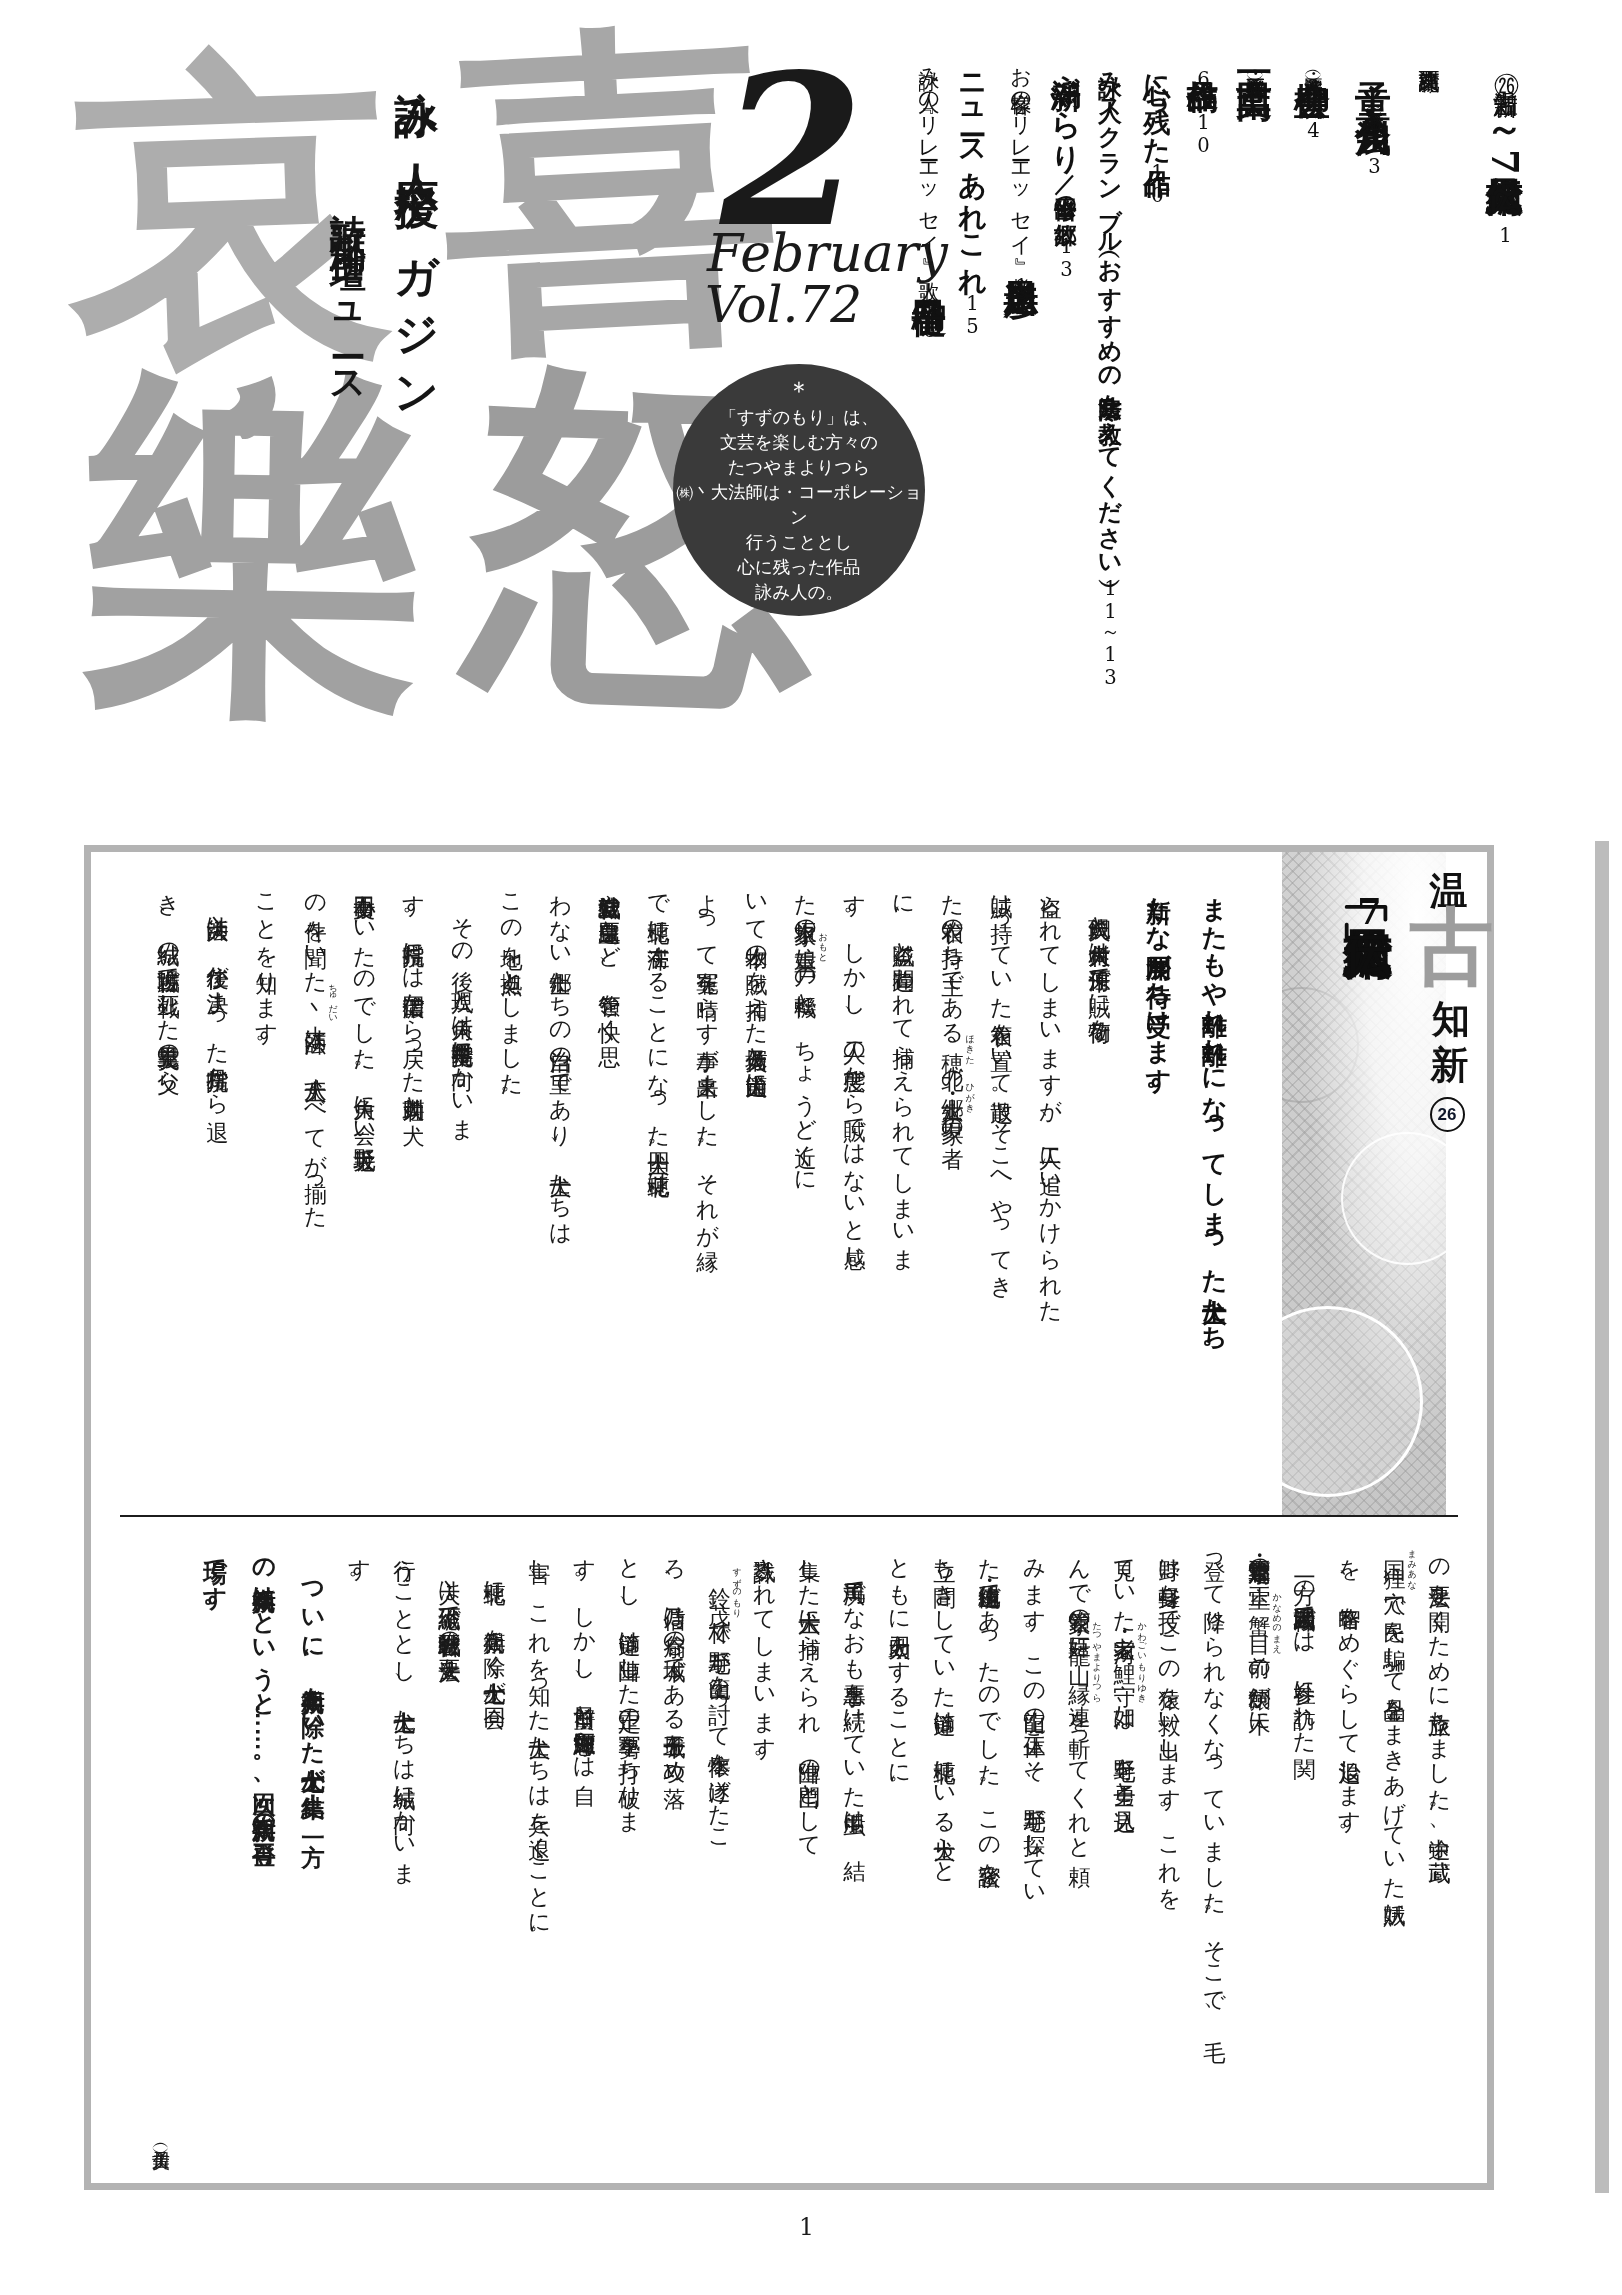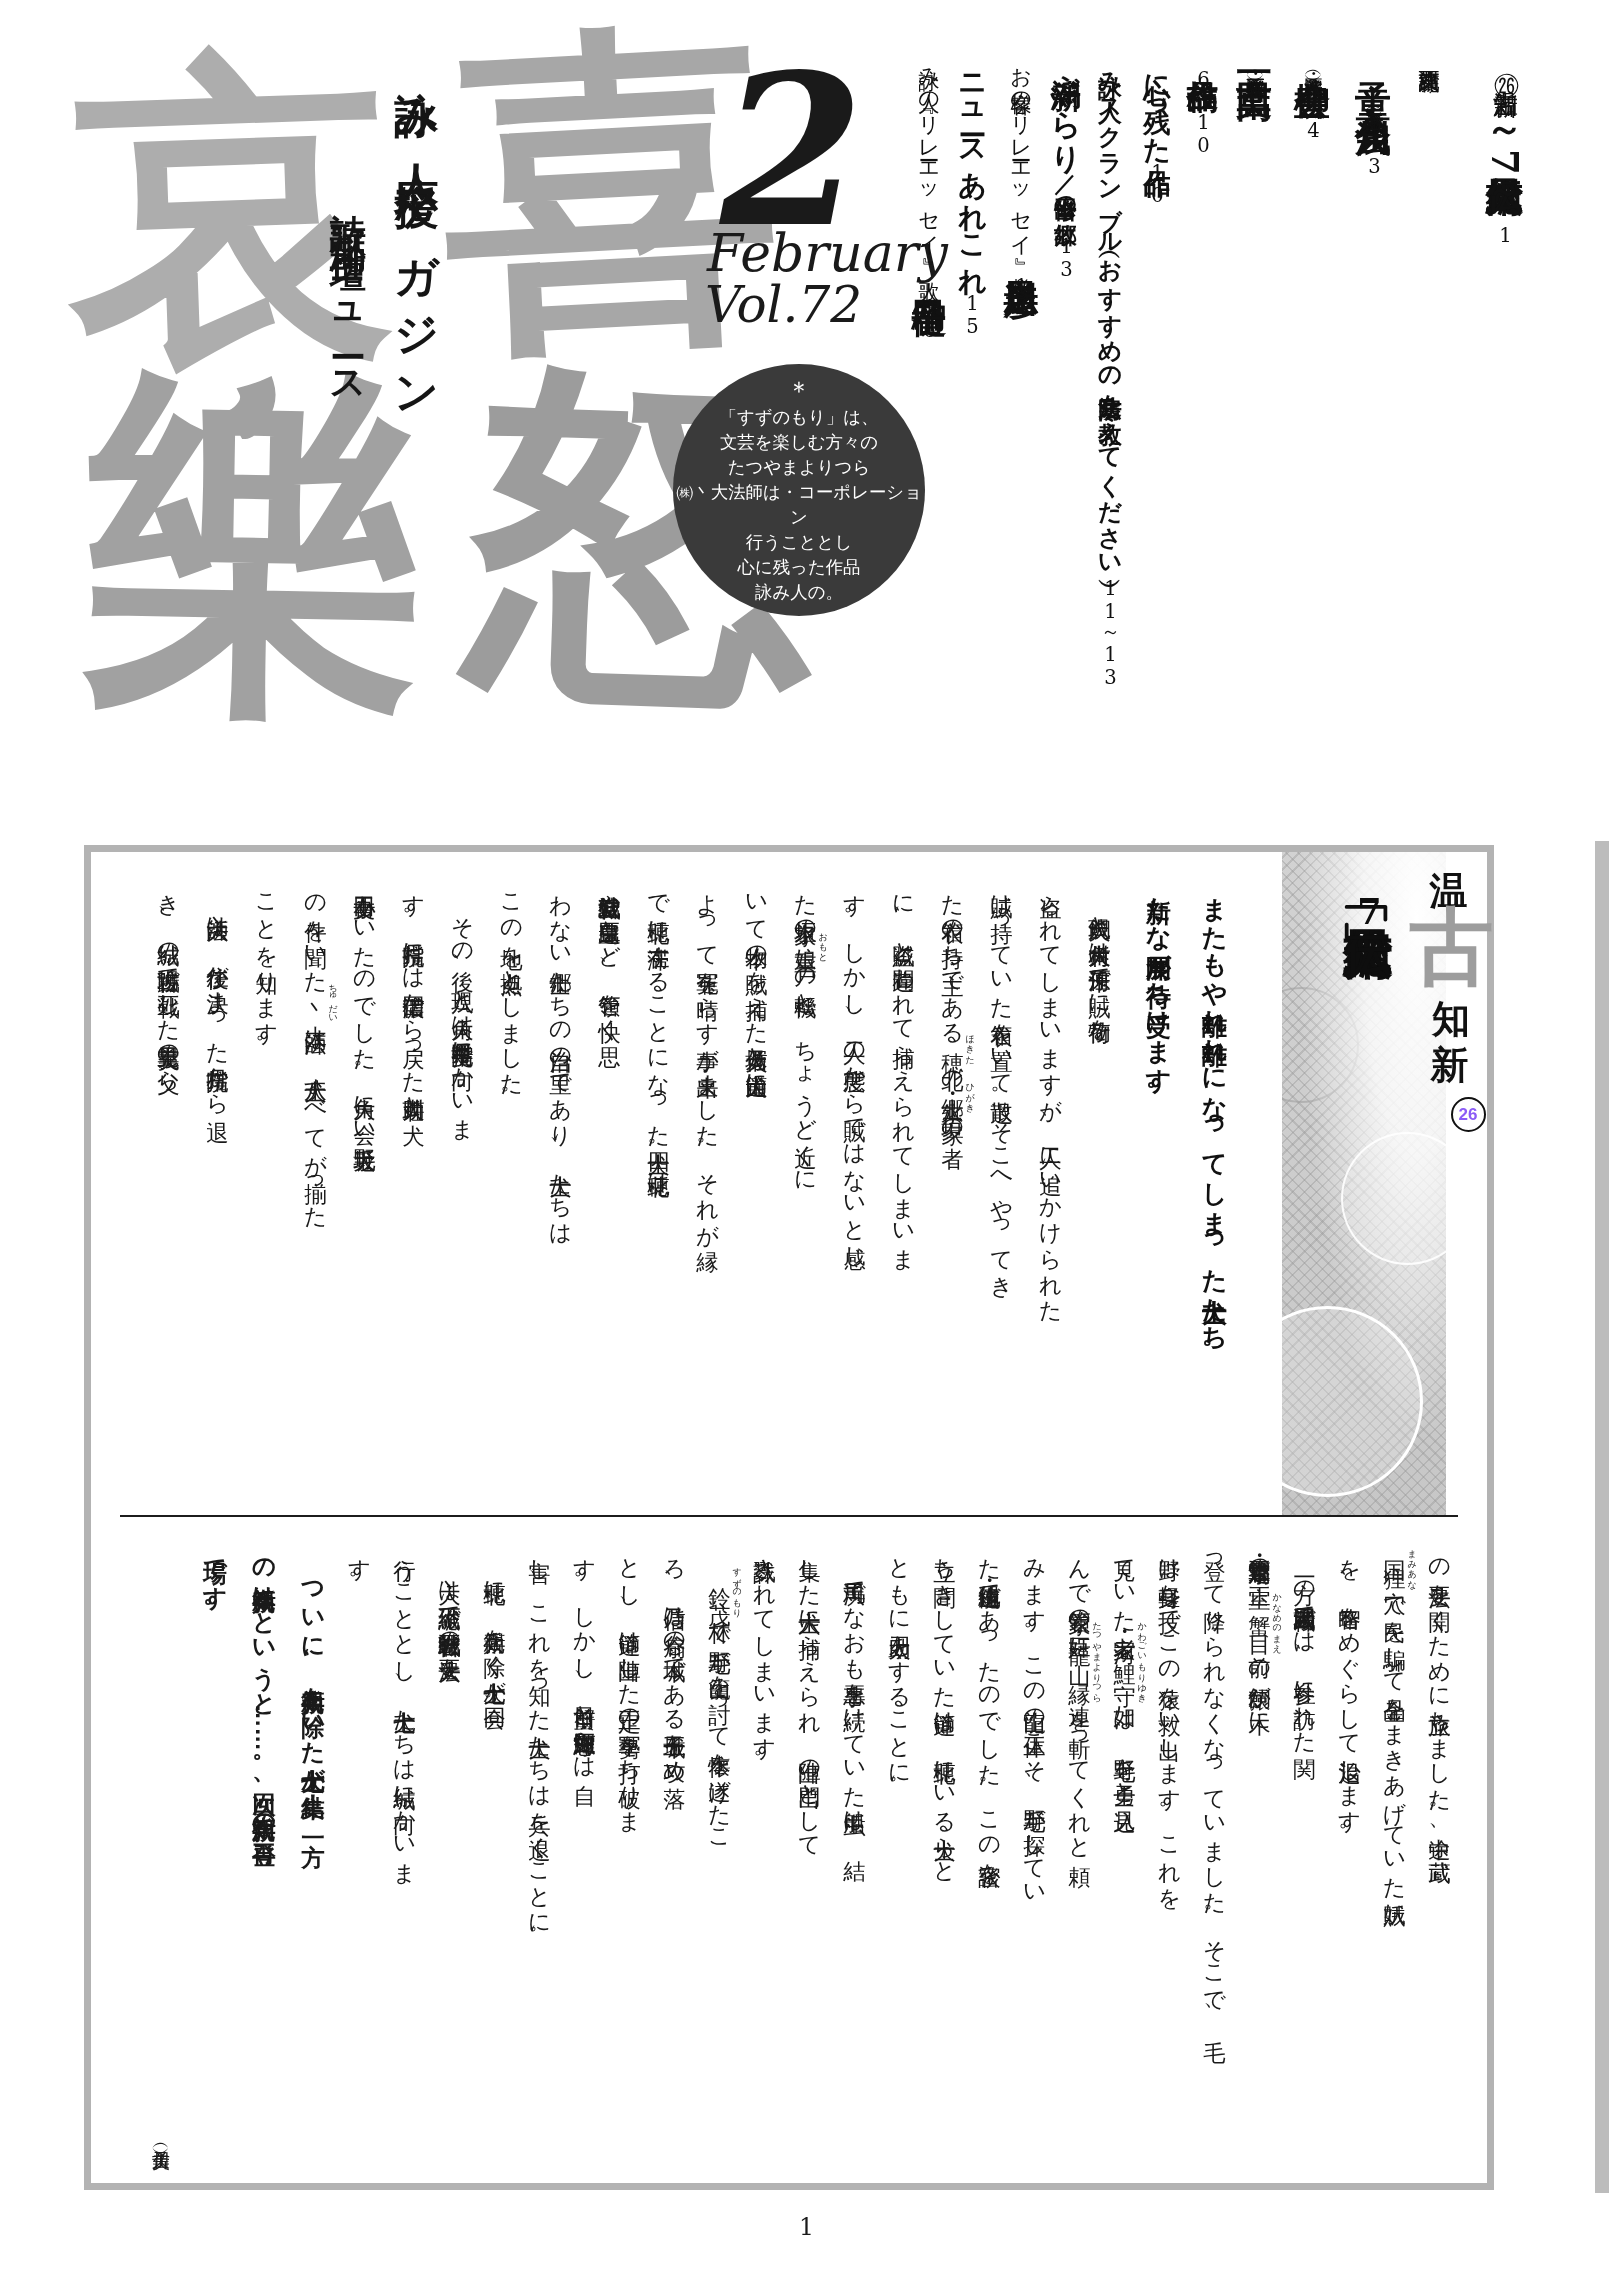--- a/index.html
+++ b/index.html
@@ -83,21 +83,21 @@
   .yuki-c { width:112px; height:112px; left:-39px; top:135px; border:2.2px solid rgba(160,160,160,.6); }
 
   .series { position:absolute; right:4.5px; top:20px; width:73px; height:291px; z-index:2; }
   .series span { position:absolute; font-weight:700; line-height:1; }
   .series .s1 { top:0px;   left:20px; font-size:38px; color:#111; }
   .series .s2 { top:33px;  left:0px;  font-size:84px; color:#9d9d9d; }
   .series .s3 { top:128px; left:22.4px; font-size:38px; color:#111; }
   .series .s4 { top:174px; left:21px; font-size:38px; color:#111; }
   .series-no { position:absolute; top:225px; left:20px; width:31px; height:31px;
                border:2.2px solid #111; border-radius:50%; display:flex; align-items:center;
-               justify-content:center; font:700 17px "Liberation Sans",sans-serif; color:#8b5cf6;margin-left:21px; }
+               justify-content:center; font:700 17px "Liberation Sans",sans-serif; color:#0f172a; }
 
   .hakken-title { right:90px; top:39px; height:611px; font-size:49px; font-weight:700;
                   color:#0e0e0e; z-index:2; line-height:1.15; }
   .hakken-no { font-size:35px; }
 
   
   .leadbox { position:absolute; top:27px; right:244px; width:115px; height:608px; }
   .leadcol { font:700 25px/56px "Liberation Sans",sans-serif; color:#111; }
   .b1box   { position:absolute; top:27px; right:363px; width:991px; height:608px; }
   .b1col   { font-size:22.4px; line-height:49px; }

